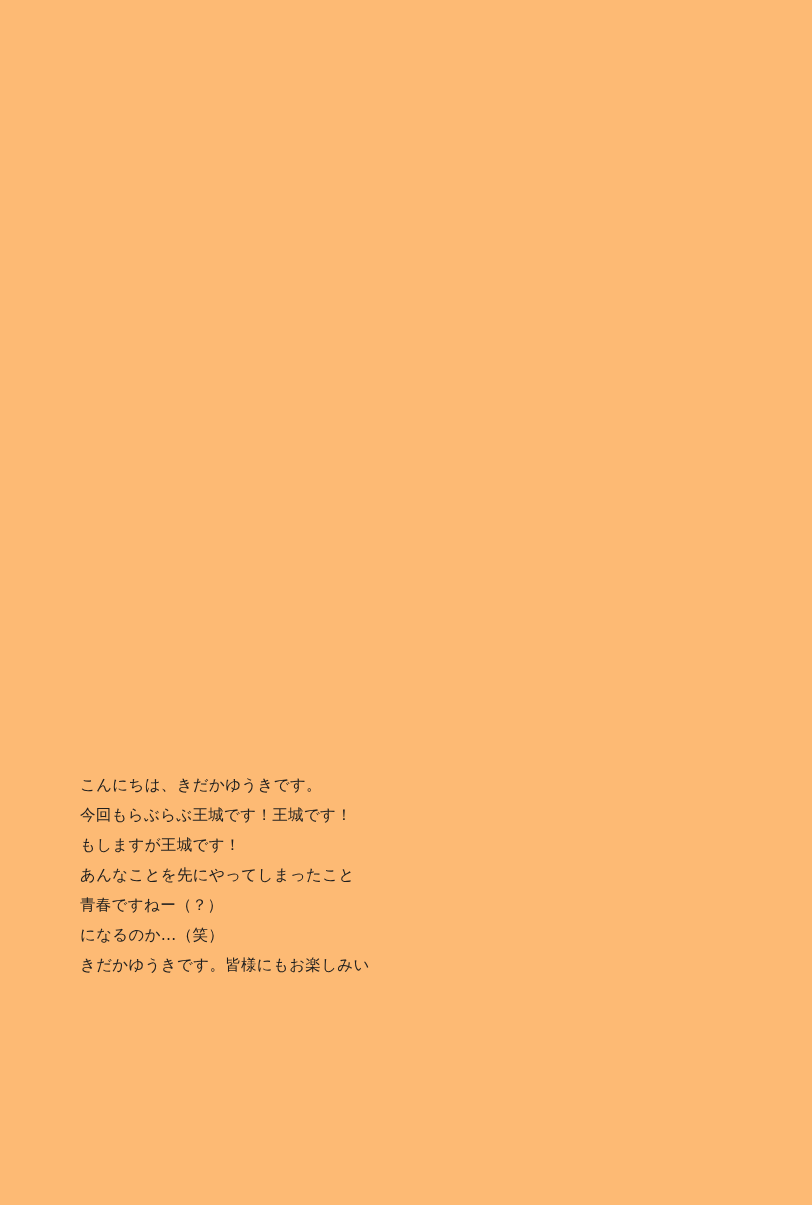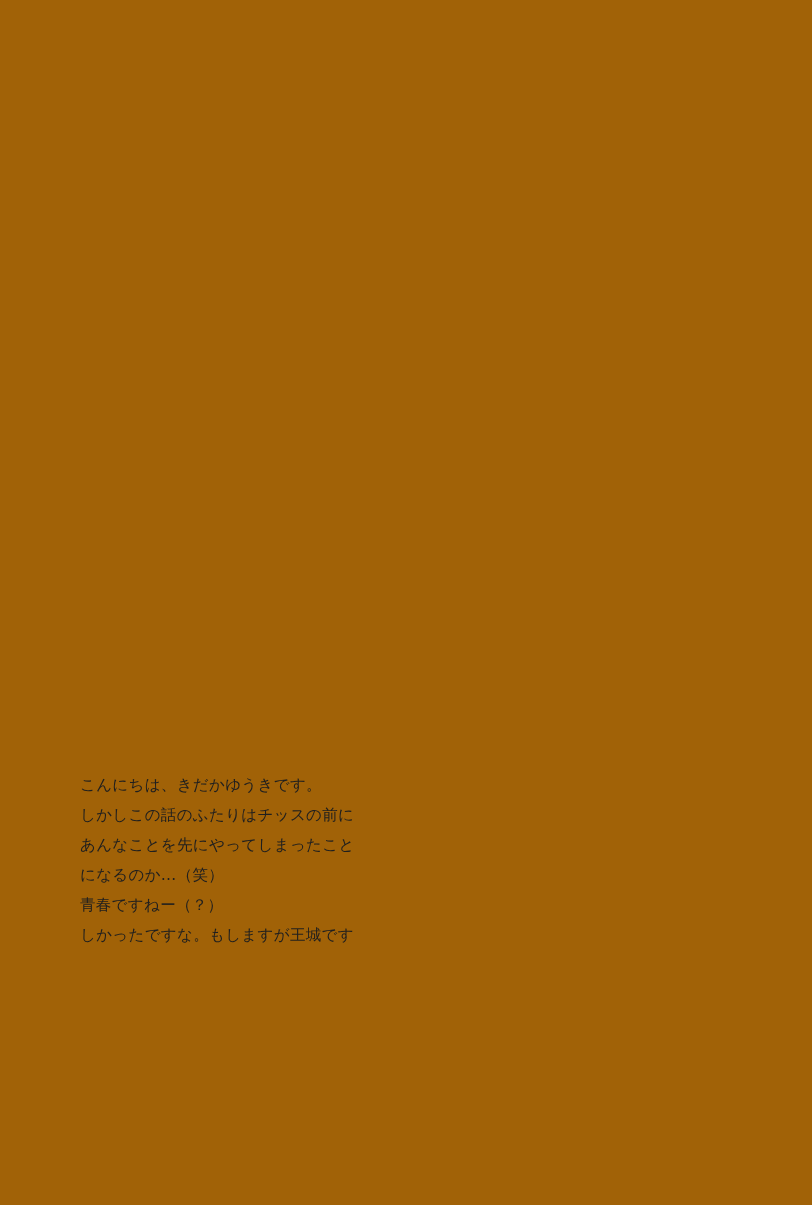--- a/index.html
+++ b/index.html
@@ -14,21 +14,21 @@
     font-family: "DejaVu Sans", "Liberation Sans", sans-serif;
     color: #1a1a1a;
     overflow: hidden;
   }
   .page {
     position: absolute;
     left: 0;
     top: 0;
     width: 812px;
     height: 1205px;
-    background: #a16207;
+    background: #fdba74;
   }
   .afterword-block {
     position: absolute;
     left: 80px;
     top: 770px;
     width: 320px;
   }
   .afterword-line {
     font-size: 15.5px;
     line-height: 30px;
@@ -36,19 +36,20 @@
     color: #1f1f1f;
     white-space: pre;
   }
 </style>
 </head>
 <body>
 
 <div class="page">
   <div class="afterword-block">
     <div class="afterword-line">こんにちは、きだかゆうきです。</div>
-    <div class="afterword-line">しかしこの話のふたりはチッスの前に</div>
+    <div class="afterword-line">今回もらぶらぶ王城です！王城です！</div>
+    <div class="afterword-line">もしますが王城です！</div>
     <div class="afterword-line">あんなことを先にやってしまったこと</div>
+    <div class="afterword-line">青春ですねー（？）</div>
     <div class="afterword-line">になるのか…（笑）</div>
-    <div class="afterword-line">青春ですねー（？）</div>
-    <div class="afterword-line">しかったですな。もしますが王城です</div>
+    <div class="afterword-line">きだかゆうきです。皆様にもお楽しみい</div>
   </div>
 </div>
 
 </body></html>

